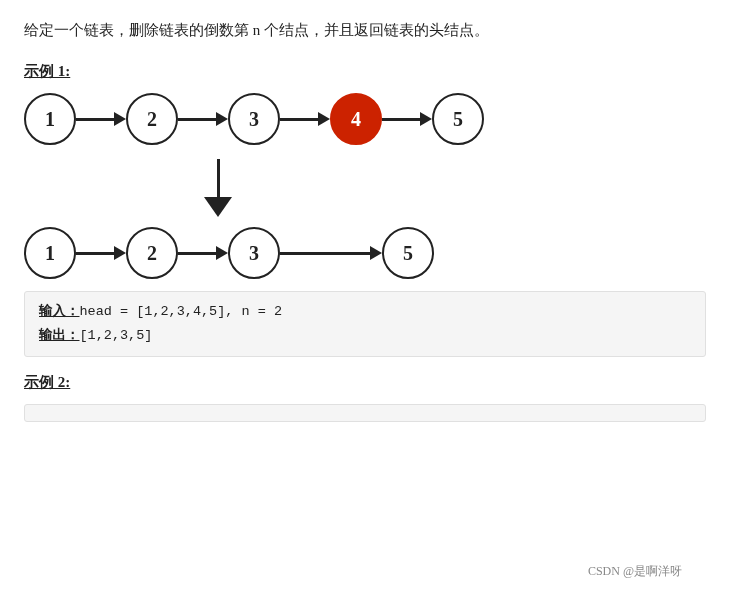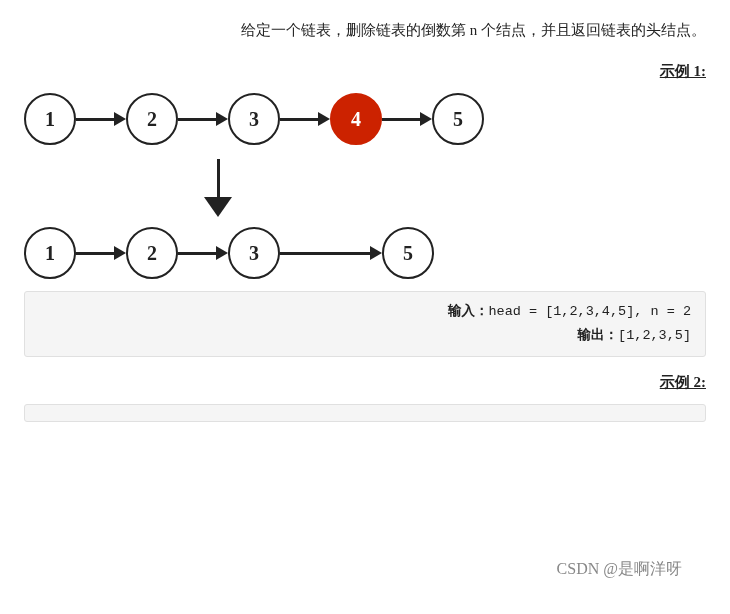--- a/index.html
+++ b/index.html
@@ -105,36 +105,36 @@
       border-radius: 3px;
       padding: 8px 14px;
       margin-bottom: 16px;
       font-family: "Courier New", monospace;
       font-size: 13.5px;
       line-height: 1.7;
     }
     .io-block .label {
       font-weight: bold;
       font-family: "SimSun", serif;
+      text-decoration: underline;
     }
     .section2 {
       margin-top: 16px;
     }
     .csdn-watermark {
       position: absolute;
       bottom: 18px;
       right: 24px;
       color: #888;
-      font-size: 16px;
+      font-size: 12px;
       margin-top: 25px;
     }
     .page-wrap {
       position: relative;
       min-height: 580px;
-      text-align: right;
     }
   </style>
 </head>
 <body>
 
 <div class="page-wrap">
 
   <div class="description">
     <span>给定一个链表，删除链表的倒数第 n 个结点，并且返回链表的头结点。</span>
   </div>

